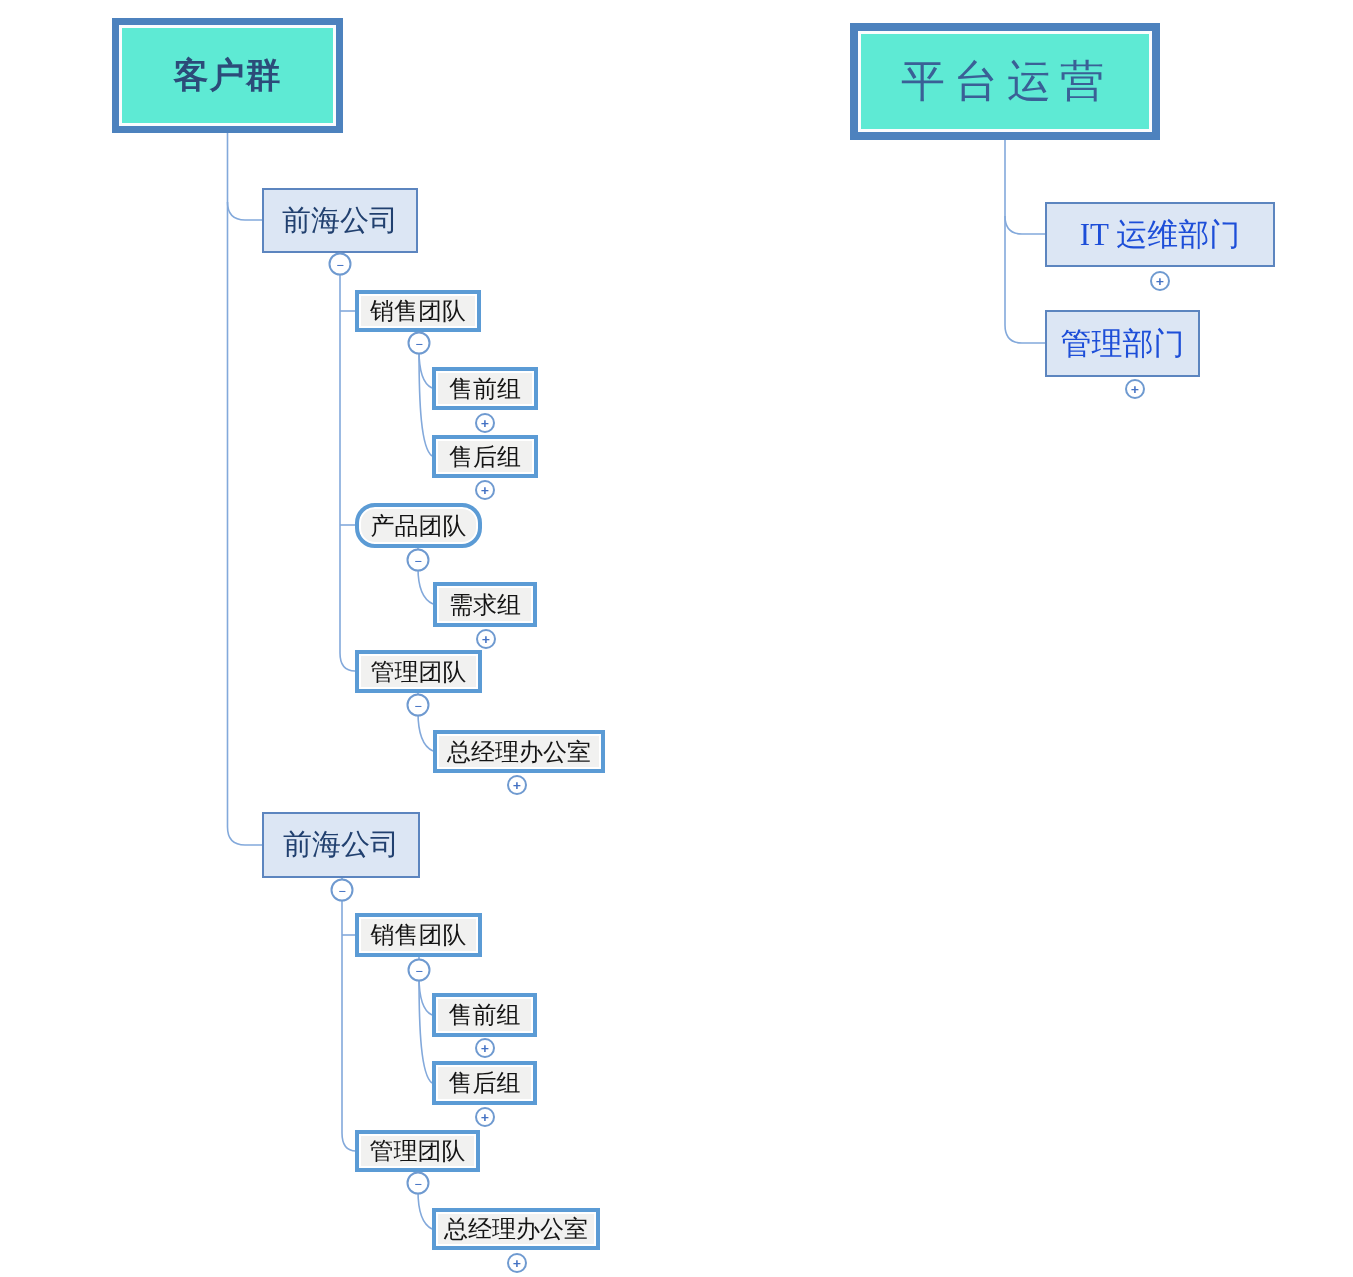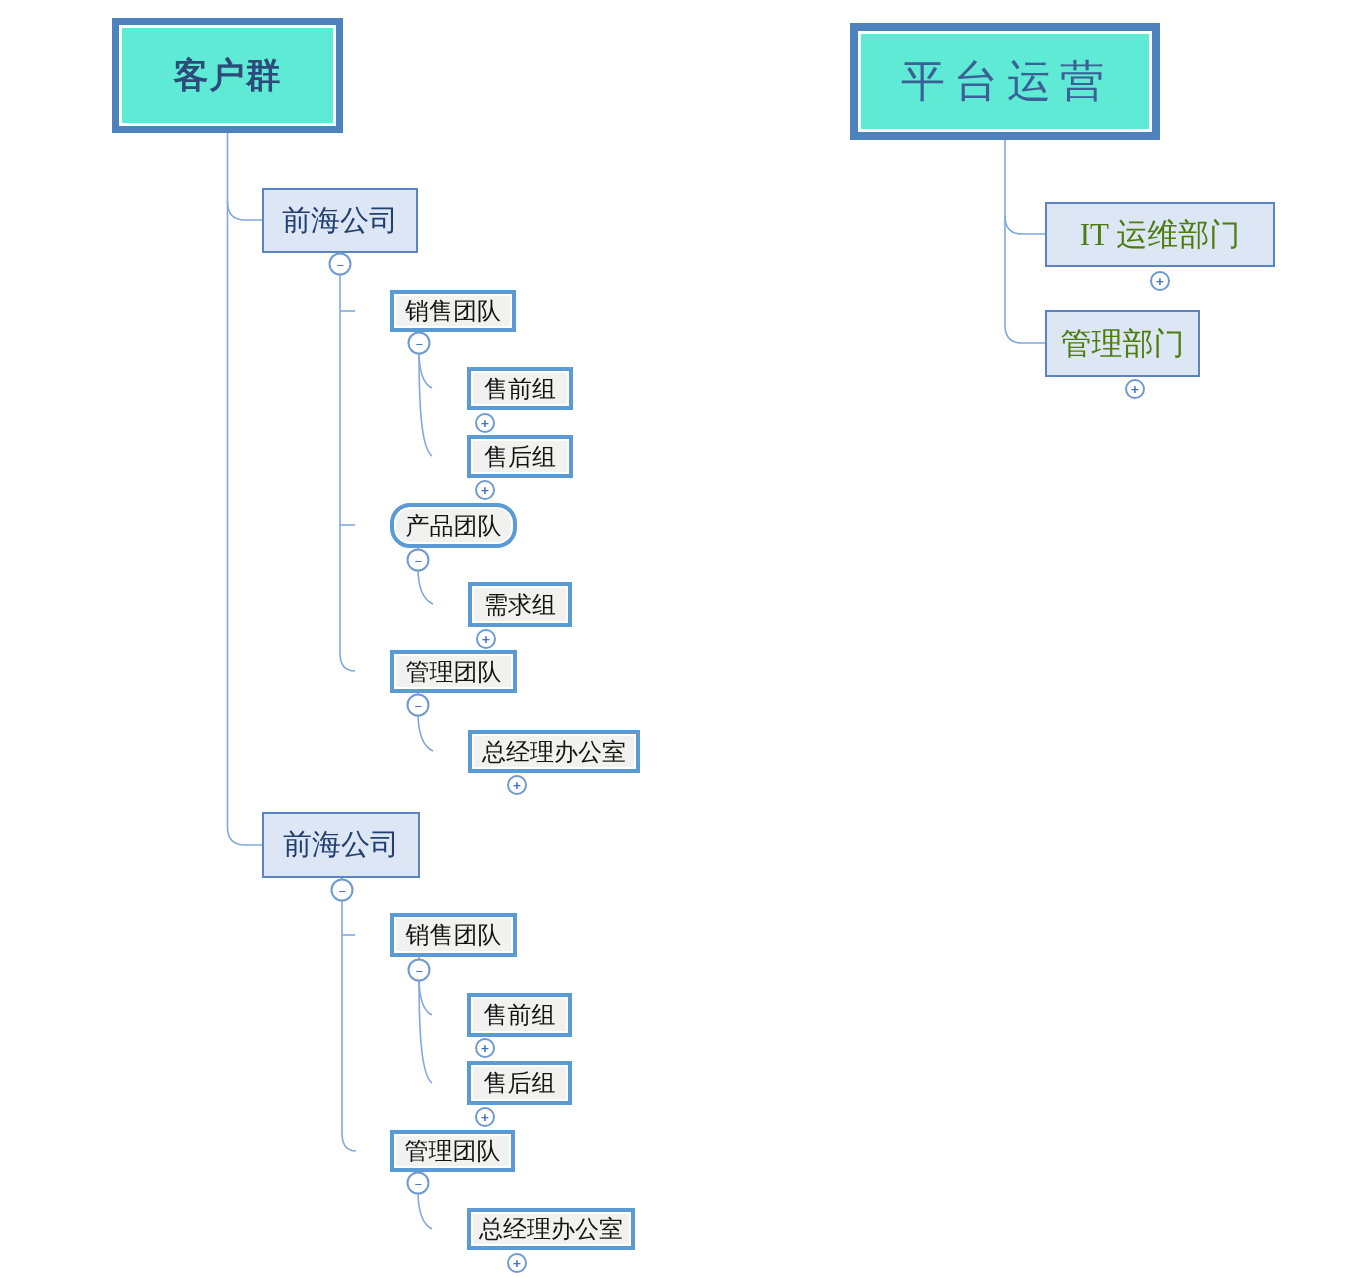--- a/index.html
+++ b/index.html
@@ -31,28 +31,28 @@
   }
   .l1-left  { font-size:35px; font-weight:bold; color:#2c4b79; letter-spacing:1px; }
   .l1-right { border-width:8px; font-size:44px; color:#3a6096; letter-spacing:9px; padding-left:4px; }
 
   
   .l2 {
     border:2px solid #5c85bf;
     background:#dce6f4;
   }
   .l2-left  { font-size:29px; color:#21406f; }
-  .l2-right { font-size:31px; color:#4d7c0f; }
+  .l2-right { font-size:31px; color:#1d4ed8; }
 
   
   .l3 {
     border:4px solid #5b9bd5;
     background:#f1f1f0;
     box-shadow: inset 0 0 0 2px #ffffff;
-    font-size:24px; color:#141414;margin-left:35px;
+    font-size:24px; color:#141414;
   }
 
   
   .toggle {
     position:absolute; z-index:3;
     transform:translate(-50%,-50%);
     border-radius:50%;
     background:#ffffff;
     color:#4472c4;
     display:flex; align-items:center; justify-content:center;

